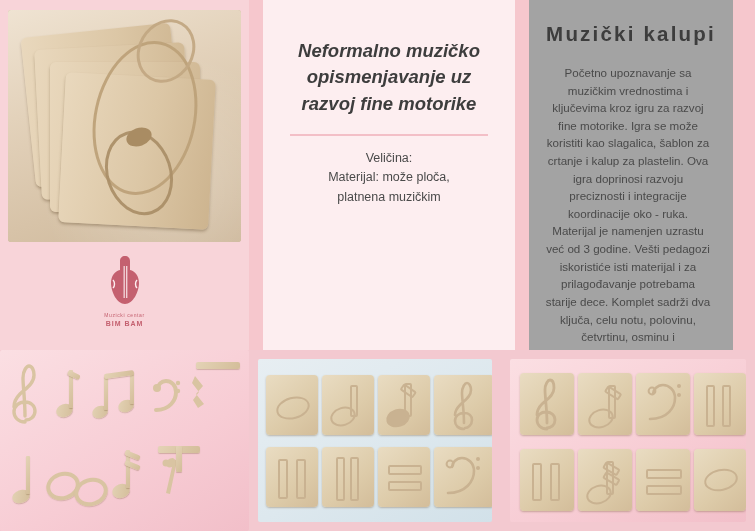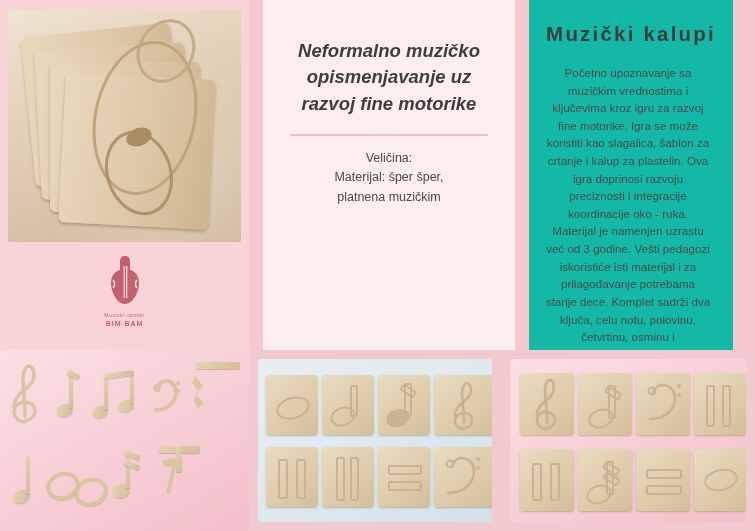--- a/index.html
+++ b/index.html
@@ -40,21 +40,21 @@
   }
   .col-mid {
     width: 252px;
     background: #fdeef0;
     display: flex;
     flex-direction: column;
     align-items: center;
   }
   .col-right {
     width: 204px;
-    background: #14b8a6;
+    background: #a3a3a3;
     display: flex;
     flex-direction: column;
     align-items: center;
   }
 
   
   .photo-wood {
     position: absolute;
     left: 8px; top: 10px;
     width: 233px;
@@ -269,21 +269,21 @@
         <div class="logo-name">Muzicki centar</div>
         <div class="logo-brand">BIM BAM</div>
       </div>
     </div>
 
     <div class="col col-mid">
       <div class="headline">Neformalno muzičko opismenjavanje uz razvoj fine motorike</div>
       <div class="divider"></div>
       <div class="specs">
         <div>Veličina:</div>
-        <div>Materijal: šper šper,</div>
+        <div>Materijal: može ploča,</div>
         <div>platnena muzičkim</div>
       </div>
     </div>
 
     <div class="col col-right">
       <div class="title">Muzički kalupi</div>
       <div class="body-text">Početno upoznavanje sa muzičkim vrednostima i ključevima kroz igru za razvoj fine motorike. Igra se može koristiti kao slagalica, šablon za crtanje i kalup za plastelin. Ova igra doprinosi razvoju preciznosti i integracije koordinacije oko - ruka. Materijal je namenjen uzrastu već od  3 godine. Vešti pedagozi iskoristiće isti materijal i za prilagođavanje potrebama starije dece. Komplet sadrži dva ključa, celu notu, polovinu, četvrtinu, osminu i odgovarajuće pauze.</div>
     </div>
   </div>
 

